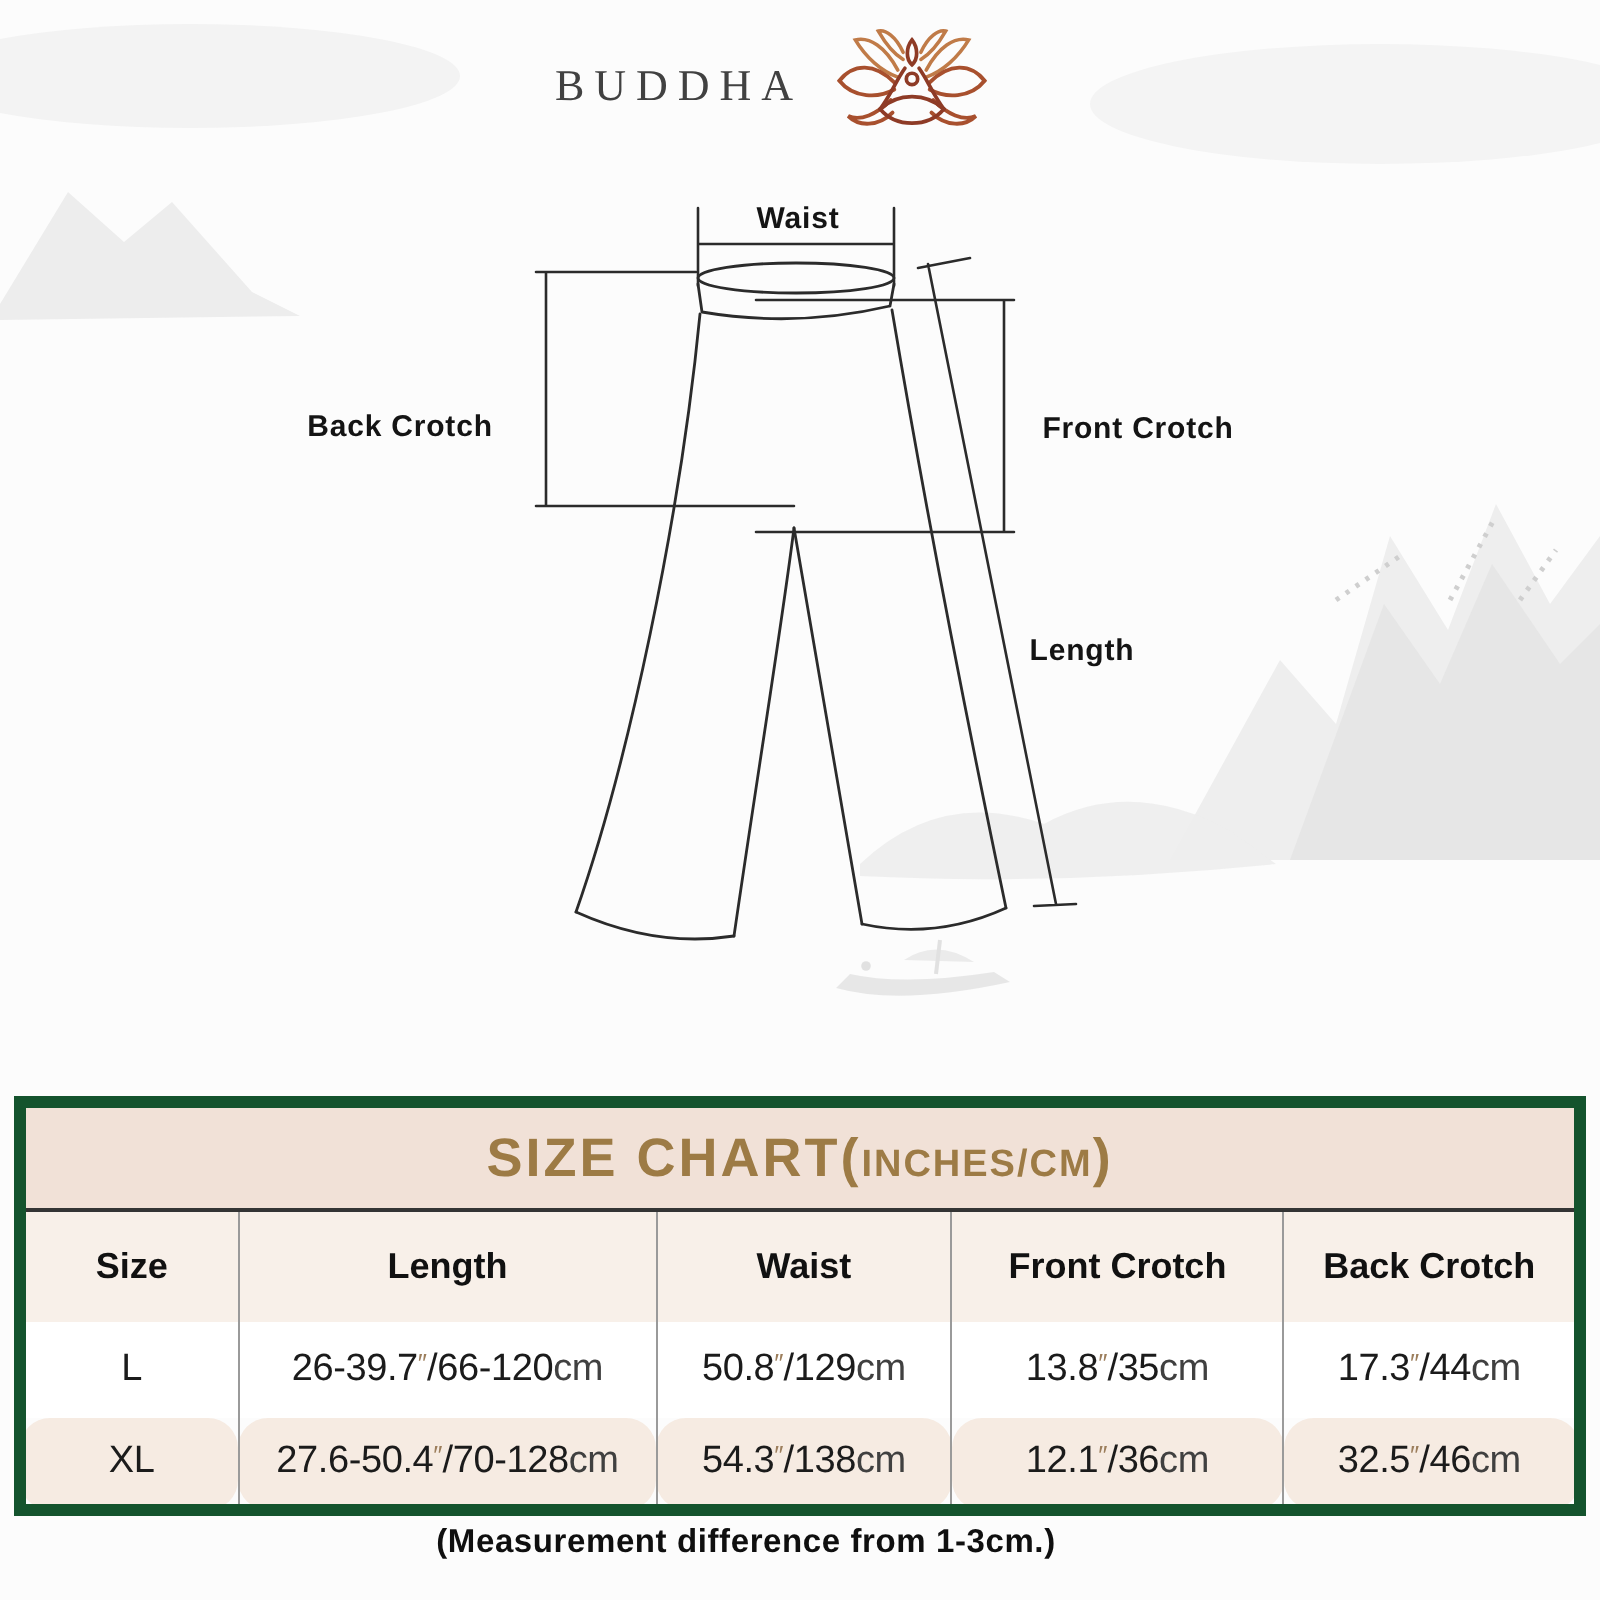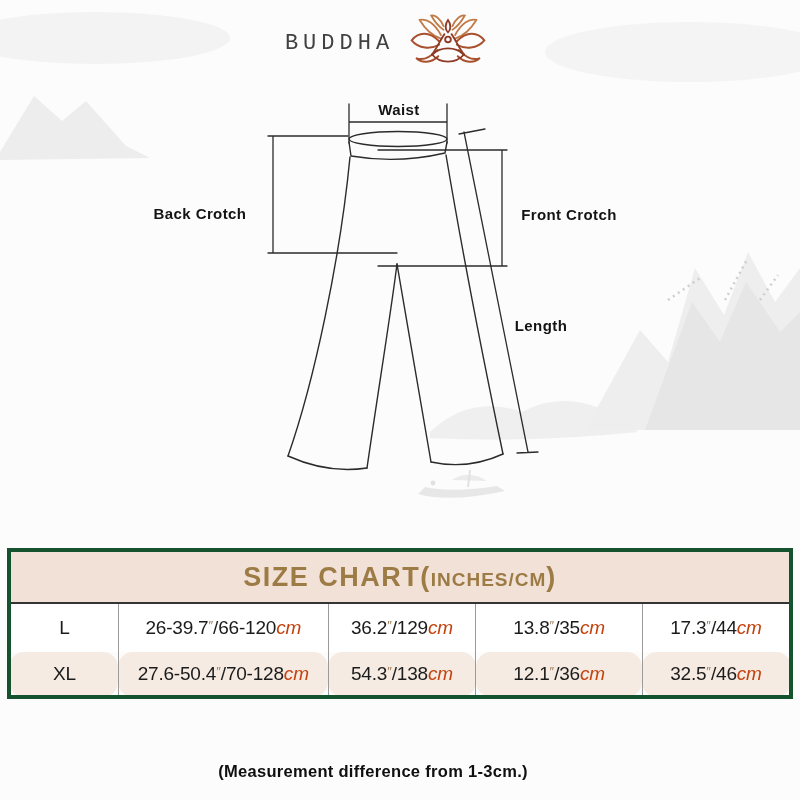--- a/index.html
+++ b/index.html
@@ -9,56 +9,56 @@
     font-family:"Liberation Sans", sans-serif;
     color:#1d1d1d;
   }
   
   .logo{
     position:absolute;top:10px;left:0;width:800px;height:66px;
     display:flex;justify-content:center;align-items:center;gap:13px;
     transform:translateX(-13px);
   }
   .brand-word{
-    font-family:Liberation Mono, monospace;
+    font-family:Liberation Serif, serif;
     font-size:22px;letter-spacing:5px;color:#414141;font-weight:500;
   }
   .emblem{width:82px;height:62px;flex:0 0 auto;}
   
   .diagram-svg{position:absolute;left:0;top:0;width:800px;height:545px;}
   .diag-label{
     position:absolute;transform:translateX(-50%);
     font-size:15px;font-weight:bold;color:#141414;white-space:nowrap;
     letter-spacing:.4px;
   }
   
   .chart-wrap{position:absolute;left:7px;top:548px;width:786px;}
   table.size-chart{
     width:100%;border-collapse:collapse;table-layout:fixed;
-    border:4px solid #14532d;
+    border:6px solid #14532d;
   }
   .title-row td{
     height:48px;background:#f1e1d7;text-align:center;vertical-align:middle;
     border-bottom:2px solid #343434;
   }
   .chart-title-main{font-size:27px;font-weight:bold;color:#9d7b45;letter-spacing:1.5px;}
   .chart-title-sub{font-size:19px;font-weight:bold;color:#9d7b45;letter-spacing:1px;}
   .head-row th{
     height:53px;background:#f8f0e9;font-size:18px;font-weight:bold;
     text-align:center;vertical-align:middle;color:#111;
   }
   .row-l td{height:46px;background:#ffffff;}
   .row-xl td{height:41px;background:#f6ebe2;border-radius:15px;}
   td.data-cell,td.size-cell{
     text-align:center;vertical-align:middle;font-size:19px;color:#1b1b1b;
     letter-spacing:-0.2px;
   }
   .head-row th + th, .row-l td + td, .row-xl td + td{border-left:1px solid #9a9a9a;}
   .u-in{color:#9c7e5c;font-size:13px;vertical-align:4px;letter-spacing:0;}
-  .u-cm{color:#c2410c;letter-spacing:-0.2px;font-style:italic;}
+  .u-cm{color:#404040;letter-spacing:-0.2px;}
   
   .note{
     position:absolute;top:762px;left:0;width:800px;text-align:center;
     font-size:16.5px;font-weight:bold;color:#0f0f0f;
     transform:translateX(-27px);letter-spacing:.3px;
   }
 </style>
 </head>
 <body>
 
@@ -141,24 +141,31 @@
         <col style="width:18.9%">
         <col style="width:21.3%">
         <col style="width:19%">
     </colgroup>
     <tbody>
       <tr class="title-row">
         <td colspan="5">
           <span class="chart-title-main">SIZE CHART(</span><span class="chart-title-sub">INCHES/CM</span><span class="chart-title-main">)</span>
         </td>
       </tr>
+      <tr class="head-row">
+        <th>Size</th>
+        <th>Length</th>
+        <th>Waist</th>
+        <th>Front Crotch</th>
+        <th>Back Crotch</th>
+      </tr>
       <tr class="row-l">
         <td class="size-cell">L</td>
         <td class="data-cell"><span>26-39.7</span><span class="u-in">″</span><span>/</span><span>66-120</span><span class="u-cm">cm</span></td>
-        <td class="data-cell"><span>36.2</span><span class="u-in">″</span><span>/</span><span>129</span><span class="u-cm">cm</span></td>
+        <td class="data-cell"><span>50.8</span><span class="u-in">″</span><span>/</span><span>129</span><span class="u-cm">cm</span></td>
         <td class="data-cell"><span>13.8</span><span class="u-in">″</span><span>/</span><span>35</span><span class="u-cm">cm</span></td>
         <td class="data-cell"><span>17.3</span><span class="u-in">″</span><span>/</span><span>44</span><span class="u-cm">cm</span></td>
       </tr>
       <tr class="row-xl">
         <td class="size-cell">XL</td>
         <td class="data-cell"><span>27.6-50.4</span><span class="u-in">″</span><span>/</span><span>70-128</span><span class="u-cm">cm</span></td>
         <td class="data-cell"><span>54.3</span><span class="u-in">″</span><span>/</span><span>138</span><span class="u-cm">cm</span></td>
         <td class="data-cell"><span>12.1</span><span class="u-in">″</span><span>/</span><span>36</span><span class="u-cm">cm</span></td>
         <td class="data-cell"><span>32.5</span><span class="u-in">″</span><span>/</span><span>46</span><span class="u-cm">cm</span></td>
       </tr>

